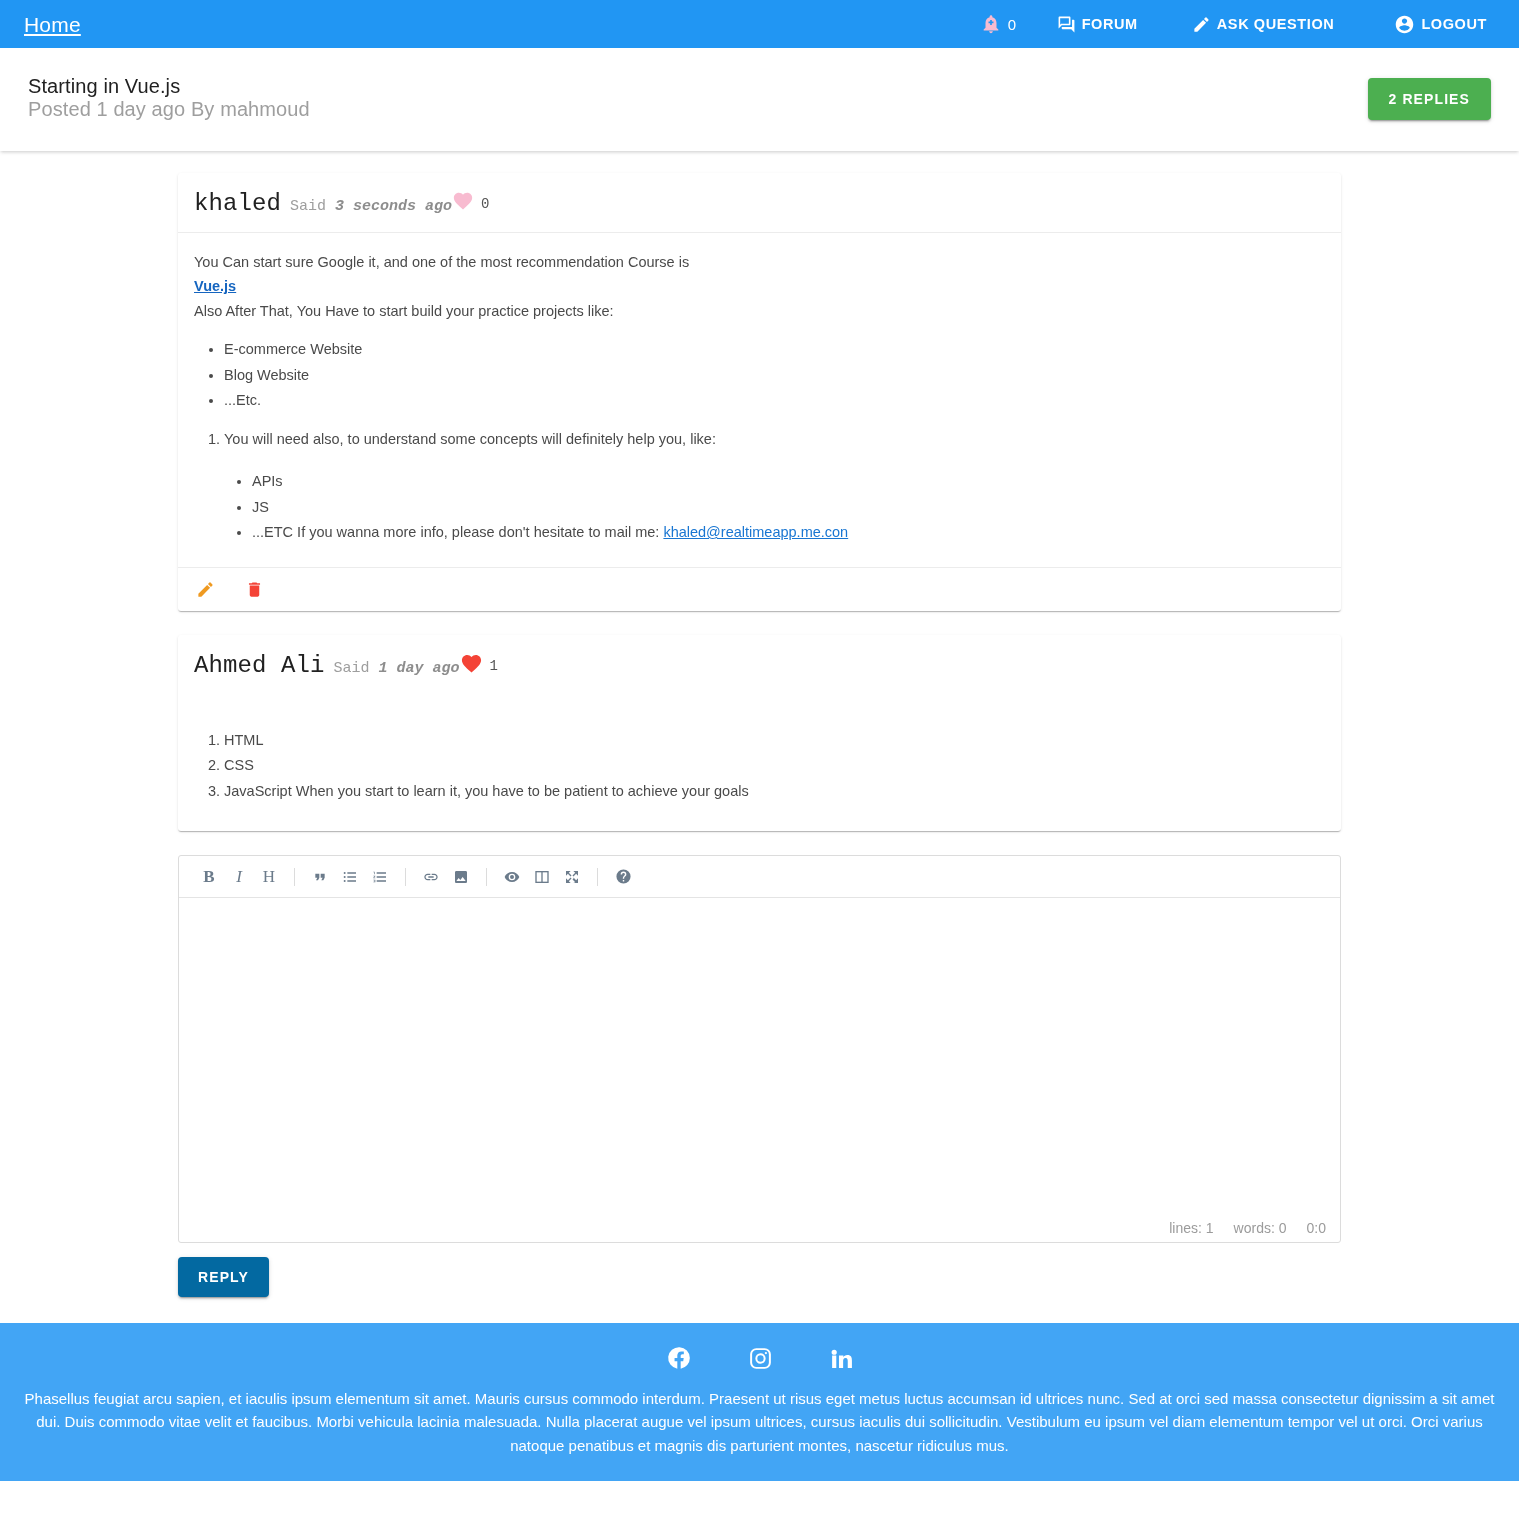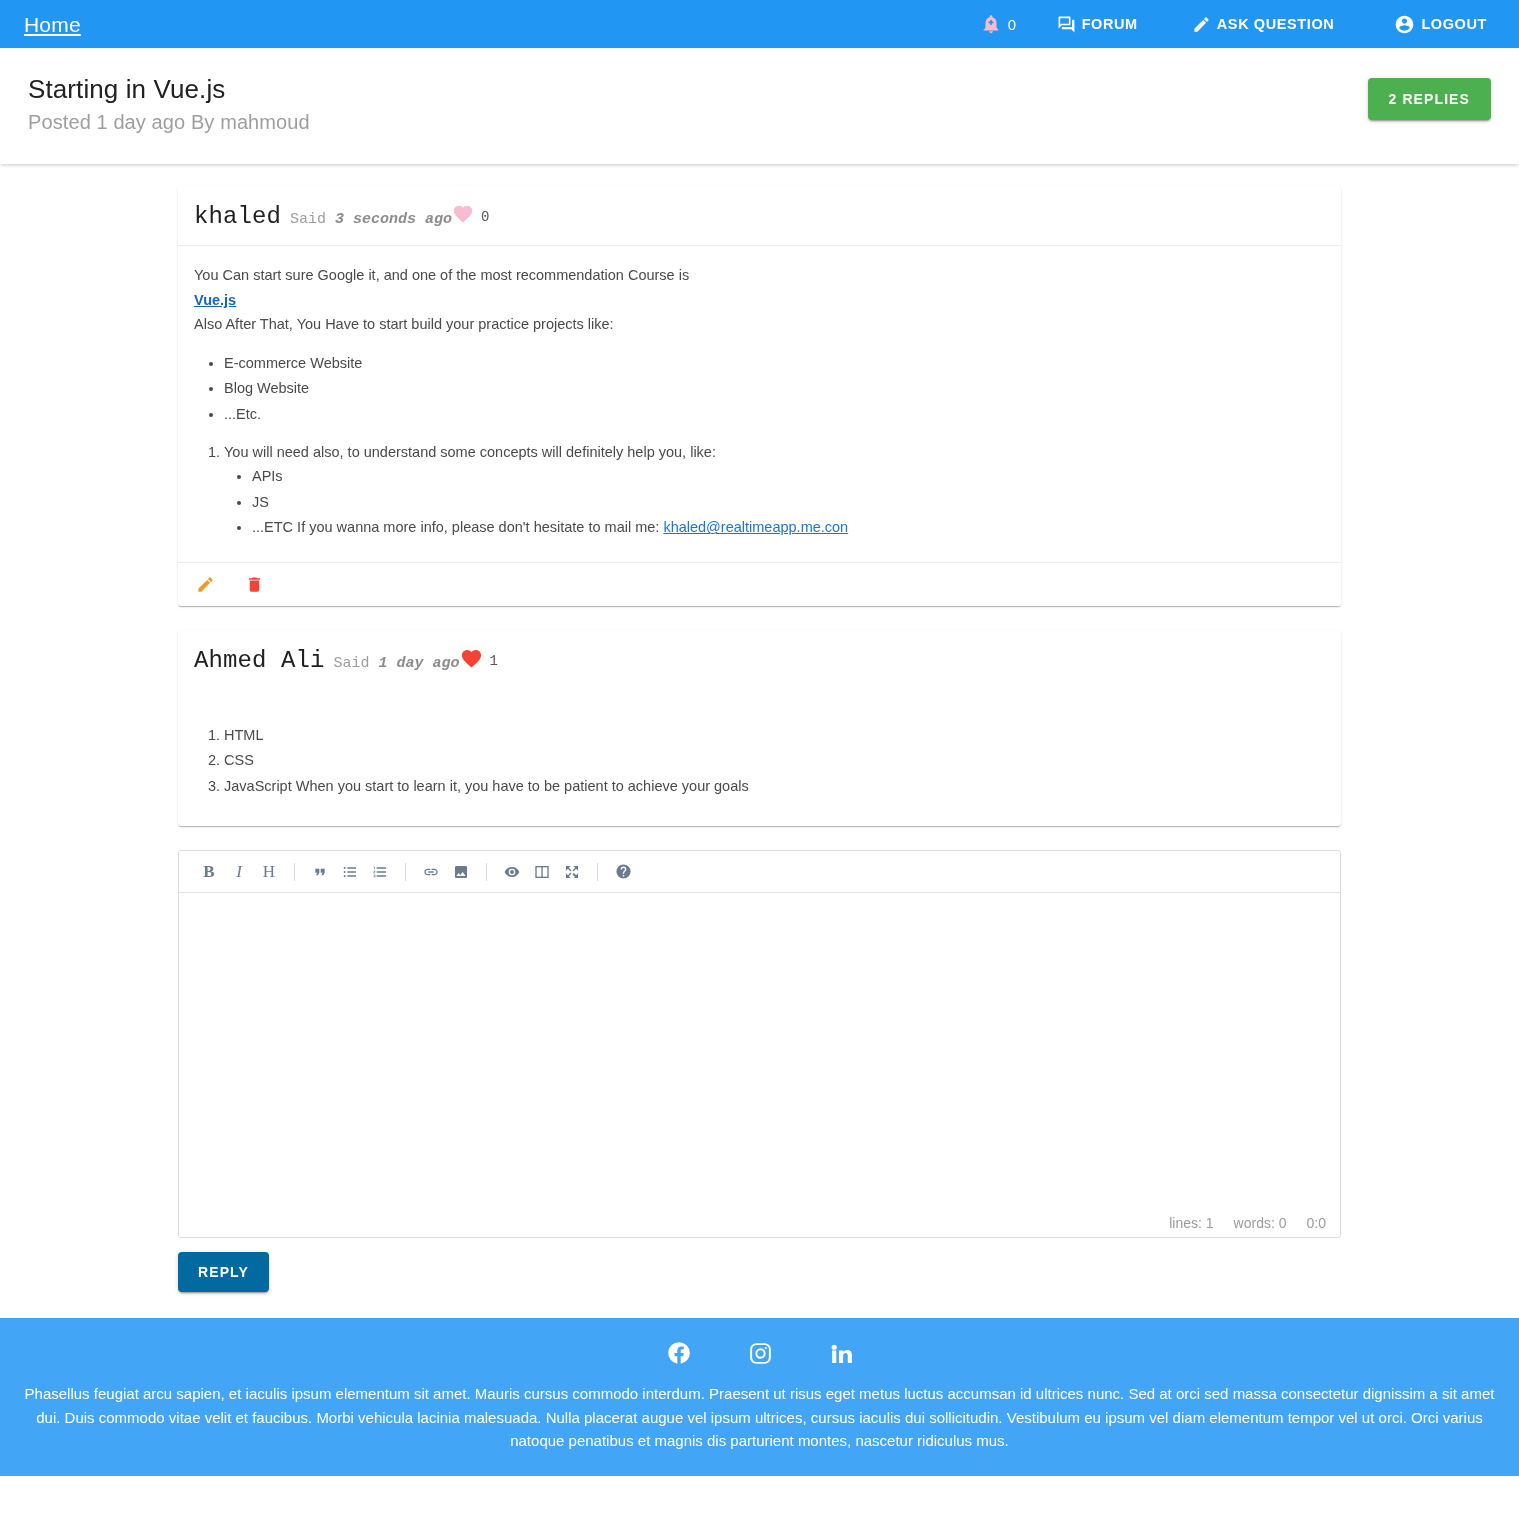--- a/index.html
+++ b/index.html
@@ -60,31 +60,30 @@
     box-shadow: 0 2px 3px -1px rgba(0,0,0,.14), 0 2px 4px 0 rgba(0,0,0,.06);
     position: relative;
     z-index: 2;
   }
   .question-top {
     display: flex;
     align-items: flex-start;
     justify-content: space-between;
   }
   .q-title {
-    font-size: 26px;
+    font-size: 20px;
     font-weight: 400;
     color: #212121;
     margin: 0;
     line-height: 1.2;
     letter-spacing: .1px;
   }
   .q-sub {
     font-size: 20px;
     color: #9e9e9e;
-    margin-top: 6px;
     font-weight: 400;
     letter-spacing: .1px;
   }
   .replies-badge {
     background: #4caf50;
     color: #ffffff;
     font-size: 14px;
     font-weight: 600;
     letter-spacing: 1.1px;
     text-transform: uppercase;
@@ -161,21 +160,21 @@
   .reply-body p { margin: 0 0 2px 0; }
   .reply-body a { color: #1565c0; font-weight: 700; text-decoration: underline; }
   .reply-body a.mail { color: #1976d2; font-weight: 400; }
   .reply-body ul, .reply-body ol {
     margin: 16px 0 0 0;
     padding-left: 30px;
   }
   .reply-body ul { list-style: disc; }
   .reply-body ol { list-style: decimal; }
   .reply-body ul ul, .reply-body ol ol, .reply-body ol ul {
-    margin-top: 2px;
+    margin-top: 20px;
     padding-left: 28px;
   }
   .reply-body li { margin: 0 0 3px 0; }
   .sub-circle { list-style: circle; }
   .tight-ol { margin-top: 0; }
   .std-ol { margin-top: 18px; padding-left: 30px; }
 
   .reply-actions {
     display: flex;
     align-items: center;

